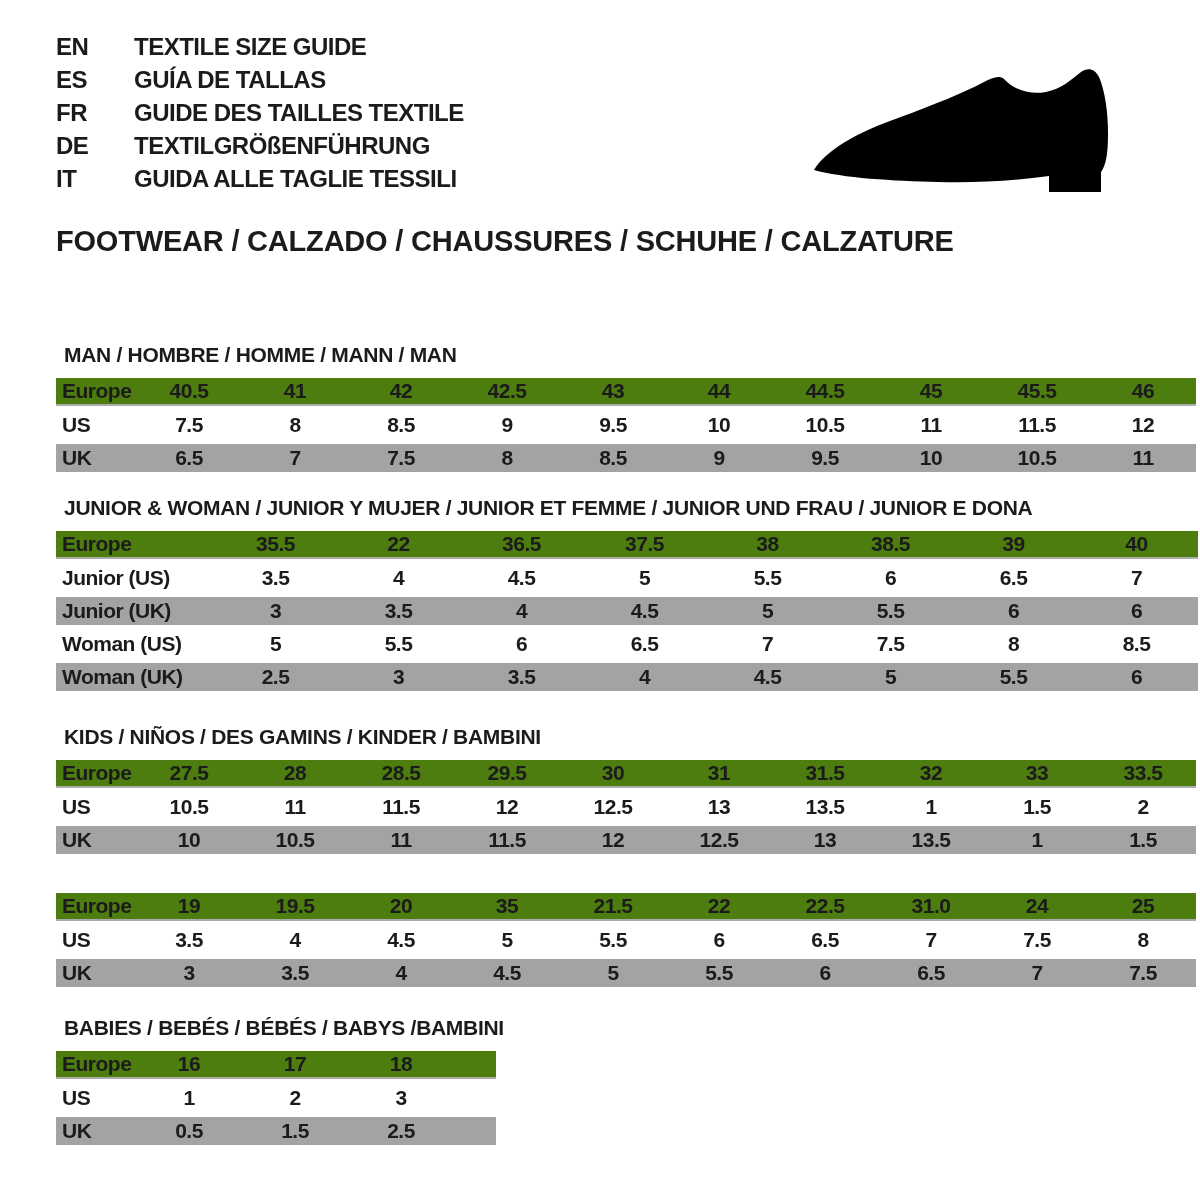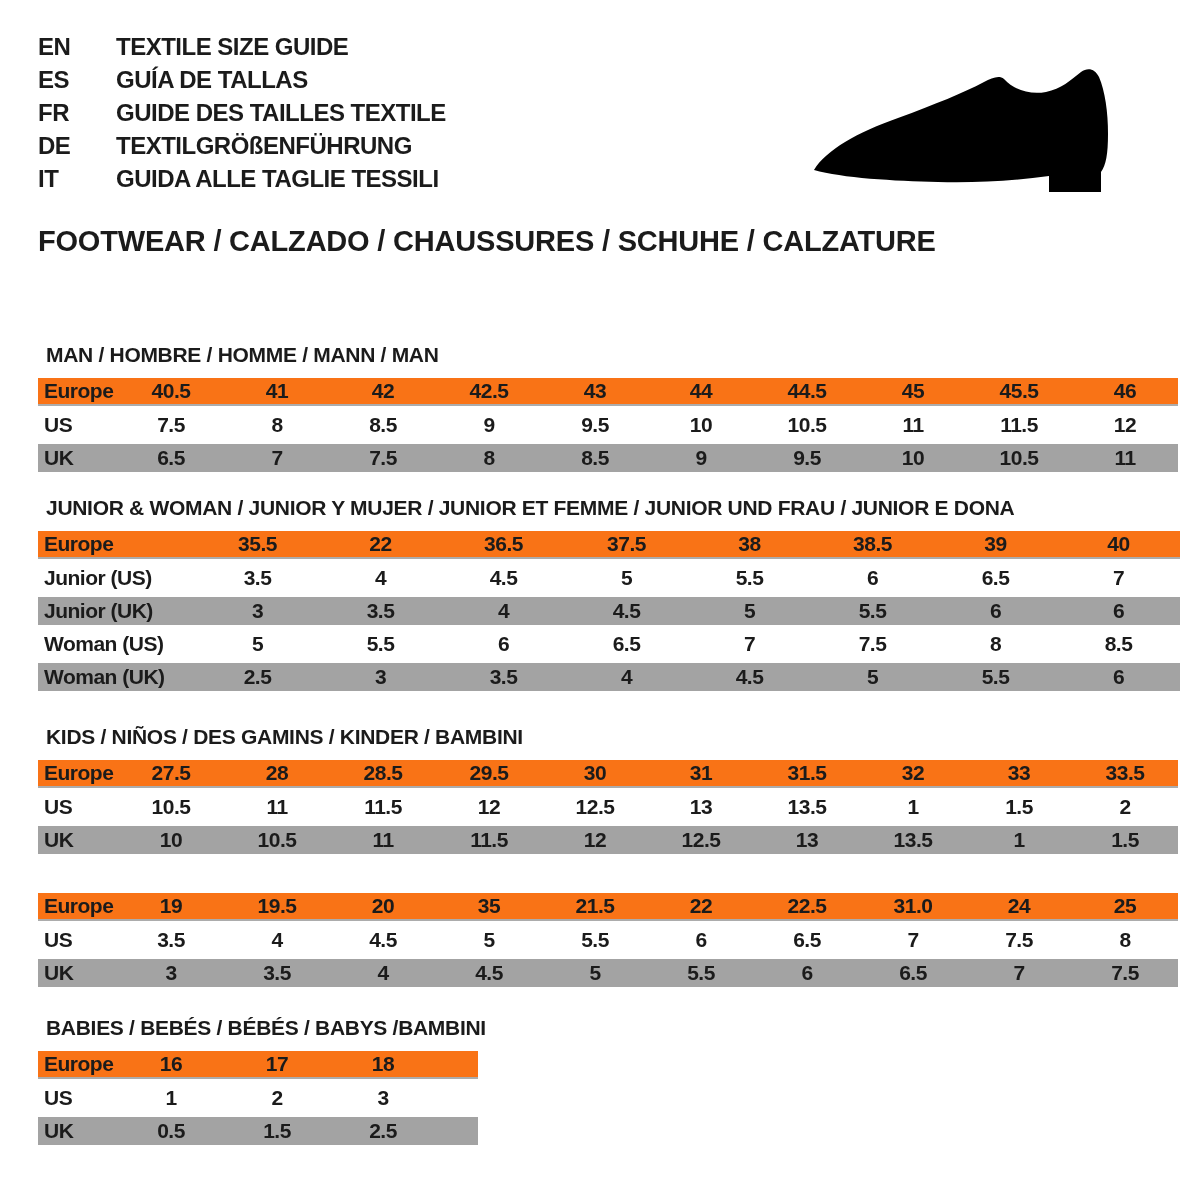--- a/index.html
+++ b/index.html
@@ -5,21 +5,21 @@
   html,body { margin:0; padding:0; }
   body {
     width:1200px; height:1200px;
     background:#ffffff;
     font-family:"Liberation Sans", sans-serif;
     font-weight:700;
     color:#1b1b1b;
     position:relative;
     overflow:hidden;
   }
-  .page { padding:30px 20px 0 38px; position:relative; }
+  .page { padding:30px 20px 0 56px; position:relative; }
 
   
   .lang-list { margin:0; }
   .lang-row { display:flex; line-height:33px; font-size:24px; letter-spacing:-0.5px; }
   .lang-code { width:78px; flex:0 0 78px; }
   .lang-title { flex:1; }
 
   
   .category-heading {
     margin:32px 0 0 0;
@@ -63,21 +63,21 @@
     height:28px;
     padding:0;
     font-size:21px;
     font-weight:700;
     text-align:center;
     letter-spacing:-0.5px;
     white-space:nowrap;
     overflow:hidden;
   }
   .tbl td.lbl { text-align:left; padding-left:6px; }
-  .tbl tr.hdr td { background:#f97316; border-bottom:2px solid #acacac; }
+  .tbl tr.hdr td { background:#4d7c0f; border-bottom:2px solid #acacac; }
   .tbl tr.alt td { background:#a3a3a3; }
 </style>
 </head>
 <body>
 
 <div class="page">
 
   <div class="lang-list">
     <div class="lang-row">
       <span class="lang-code">EN</span>

